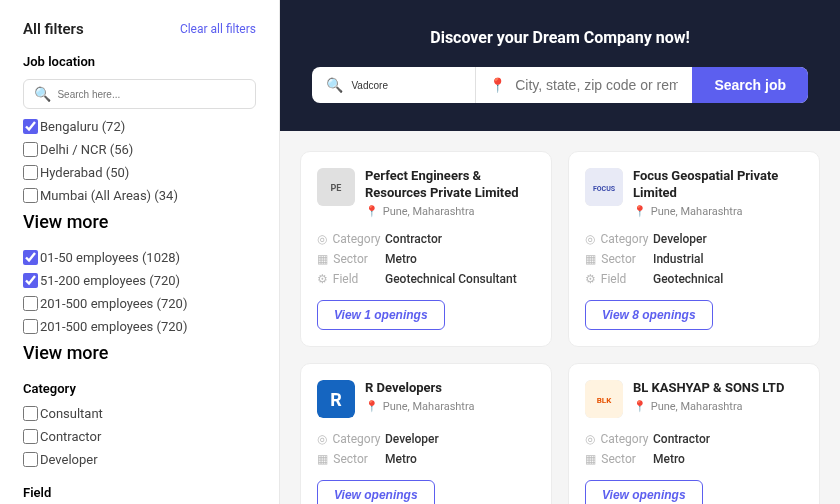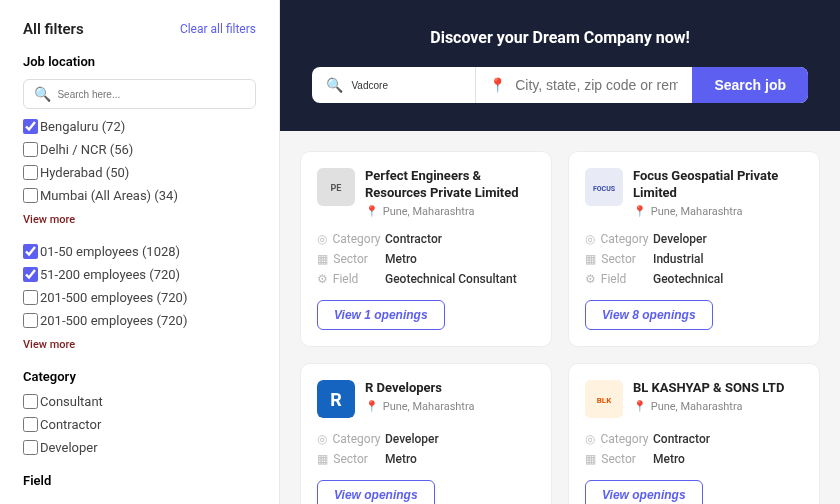--- a/index.html
+++ b/index.html
@@ -14,21 +14,21 @@
     .filter-section { margin-bottom: 18px; }
     .filter-label { font-size: 13px; font-weight: 600; color: #000000; margin-bottom: 10px; }
 
     .search-box { display: flex; align-items: center; border: 1px solid #ddd; border-radius: 6px; padding: 6px 10px; gap: 6px; margin-bottom: 10px; }
     .search-box input { border: none; outline: none; font-size: 10px; color: #888; width: 100%; }
 
     .checkbox-item { display: flex; gap: 2px; margin-bottom: 8px; cursor: pointer; }
     .checkbox-item input[type="checkbox"] { width: 15px; height: 15px; accent-color: #5c5fef; cursor: pointer; }
     .checkbox-label { font-size: 13px; color: #444; }
 
-    .view-more { color: #7f1d1d; font-size: 11px; font-weight: 500; cursor: pointer; margin-top: 4px; }
+    .view-more { color: #000000; font-size: 18px; font-weight: 500; cursor: pointer; margin-top: 4px; }
 
     
     .main { flex: 1; overflow-y: auto; }
 
     
     .hero { background: #1a2035; padding: 28px 32px; }
     .hero-title { color: #fff; font-size: 16px; font-weight: 700; text-align: center; margin-bottom: 20px; }
 
     .search-bar { display: flex; align-items: center; background: #fff; border-radius: 8px; overflow: hidden; gap: 0; }
     .search-input-wrap { display: flex; align-items: center; padding: 10px 14px; gap: 8px; flex: 1; border-right: 1px solid #e0e0e0; }

